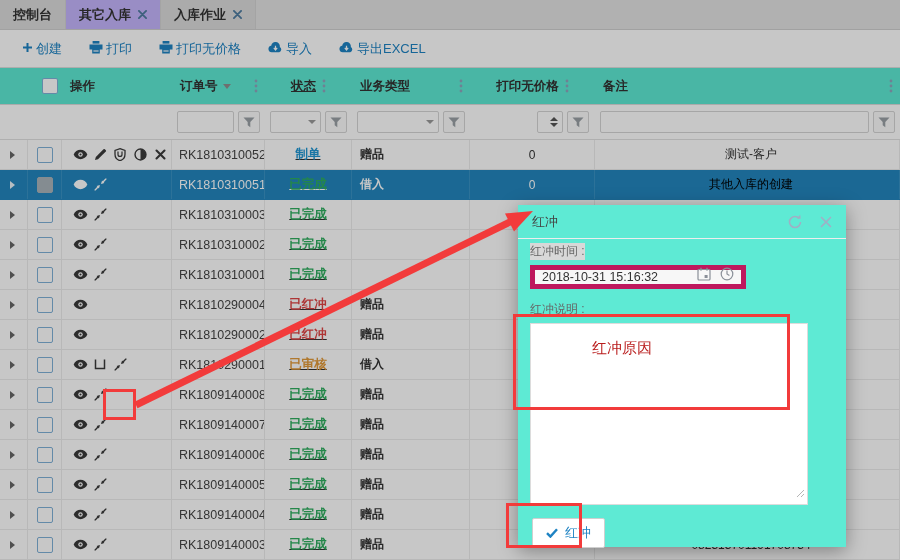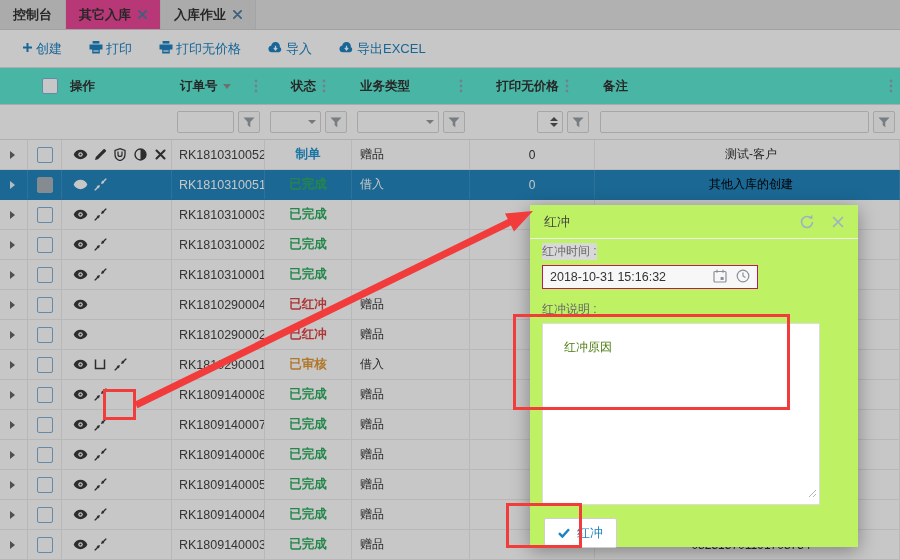--- a/index.html
+++ b/index.html
@@ -3,30 +3,30 @@
 <meta charset="utf-8">
 <style>
   * { margin:0; padding:0; box-sizing:border-box; }
   html,body { width:900px; height:560px; overflow:hidden; }
   body { position:relative; background:#fff; font-family:"Liberation Sans",sans-serif; font-size:12px; color:#333; }
 
   
   .tabbar { height:30px; background:#e3e3e3; display:flex; align-items:stretch; border-bottom:1px solid #cfcfcf; }
   .tab { padding:0 13px; display:flex; align-items:center; gap:7px; font-size:13px; font-weight:bold; color:#333;
          border-right:1px solid #d2d2d2; cursor:pointer; background:#dcdcdc; }
-  .tab.active { background:#ec4899; }
+  .tab.active { background:#c4b5fd; }
   .tab .tab-x { display:flex; align-items:center; }
 
   
   .toolbar { height:38px; background:#fff; display:flex; align-items:center; gap:27px; padding-left:22px; border-bottom:1px solid #dedede; }
   .tool { color:var(--accent); font-size:13px; display:flex; align-items:center; gap:3px; cursor:pointer; }
 
   
   .c-exp{width:28px;} .c-chk{width:34px;} .c-ops{width:110px;} .c-ord{width:93px;}
-  .c-sta{width:87px;} .c-typ{width:118px;} .c-cnt{width:125px;} .c-rem{width:305px;justify-content:center;}
+  .c-sta{width:87px;text-decoration:underline;} .c-typ{width:118px;font-weight:bold;} .c-cnt{width:125px;} .c-rem{width:305px;justify-content:center;}
 
   .grid-header { display:flex; height:37px; background:#5eead4; border-bottom:1px solid #dcdcdc; align-items:stretch; }
   .hcell { display:flex; align-items:center; font-weight:bold; font-size:12.5px; color:#333; padding-left:8px; }
   .hcell.center { justify-content:center; padding-left:0; }
   .hcell .dots { margin-left:auto; margin-right:7px; display:flex; }
   .hcell.center .dots { margin-left:6px; margin-right:0; }
   .caret-down { width:0; height:0; border-left:4px solid transparent; border-right:4px solid transparent; border-top:5px solid #8f8f8f; margin-left:5px; }
 
   .filter-row { display:flex; height:35px; border-bottom:1px solid #e0e0e0; background:#fff; align-items:center; }
   .fcell { display:flex; align-items:center; gap:4px; padding:0 5px; height:100%; }
@@ -54,44 +54,44 @@
   .row.selected .cell { border-right-color:rgba(255,255,255,0.10); color:#fff; }
   .row.selected .cell.c-ord { color:#fff; }
   .row.selected .op-icon { color:#fff; }
   .row.selected .exp { border-left-color:#eaf3f9; }
   .row.selected .remark { color:#000000; }
 
   
   .dim { position:absolute; inset:0; background:rgba(0,0,0,0.22); z-index:5; }
 
   
-  .dialog { position:absolute; left:530px; top:205px; width:328px; height:342px; background:#bef264; z-index:10;
+  .dialog { position:absolute; left:518px; top:205px; width:328px; height:342px; background:#5eead4; z-index:10;
             box-shadow:0 4px 18px rgba(0,0,0,0.35); }
   .dlg-head { height:34px; display:flex; align-items:center; padding:0 14px; border-bottom:1px solid #ededed; }
   .dlg-title { font-size:13px; color:#444; }
   .dlg-actions { margin-left:auto; display:flex; gap:17px; align-items:center; }
   .dlg-actions span { cursor:pointer; display:flex; }
   .dlg-body { padding:4px 12px 0; }
   .lbl { display:inline-block; color:#666; font-size:12px; margin:0 0 5px; }
   .lbl-hl { background:#d8d8d8; }
   .lbl2 { margin:12px 0 5px; display:inline-block; color:#666;text-align:center; }
-  .dt-input { width:216px; height:24px; border:1px solid #be185d; background:#f7f7f7; display:flex; align-items:center; padding:0 7px; color:#333; font-size:12.5px; }
+  .dt-input { width:216px; height:24px; border:5px solid #be185d; background:#f7f7f7; display:flex; align-items:flex-end; padding:0 7px; color:#333; font-size:12.5px; }
   .dt-icons { margin-left:auto; display:flex; gap:9px; align-items:center; }
   .ta-wrap { position:relative; width:278px; }
   textarea.dlg-ta { width:278px; height:182px; border:1px solid #dcdcdc; resize:none; outline:none; display:block; }
   .grip { position:absolute; right:3px; bottom:4px; }
   .btn-submit { margin-top:13px; margin-left:2px; height:30px; padding:0 13px; border:1px solid #cfcfcf; border-radius:2px;
                 background:#fff; color:var(--accent); font-size:13px; display:inline-flex; align-items:center; gap:7px; cursor:pointer; }
 
   
   .anno-box { position:absolute; border:3px solid var(--anno); z-index:20; pointer-events:none; }
   #anno-icon   { left:103px; top:389px; width:33px; height:31px; }
   #anno-reason { left:513px; top:314px; width:277px; height:96px; }
   #anno-btn    { left:506px; top:503px; width:76px;  height:45px; }
-  .anno-text { position:absolute; left:564px; top:339px; color:#4d7c0f; font-size:12px; z-index:21; pointer-events:none; }
+  .anno-text { position:absolute; left:592px; top:339px; color:#b91c1c; font-size:15px; z-index:21; pointer-events:none; }
   .arrow-layer { position:absolute; inset:0; z-index:22; pointer-events:none; }
 </style>
 </head>
 <body>
 
 <div class="tabbar">
   <div class="tab">
       <span>控制台</span>
     </div>
   <div class="tab active">

